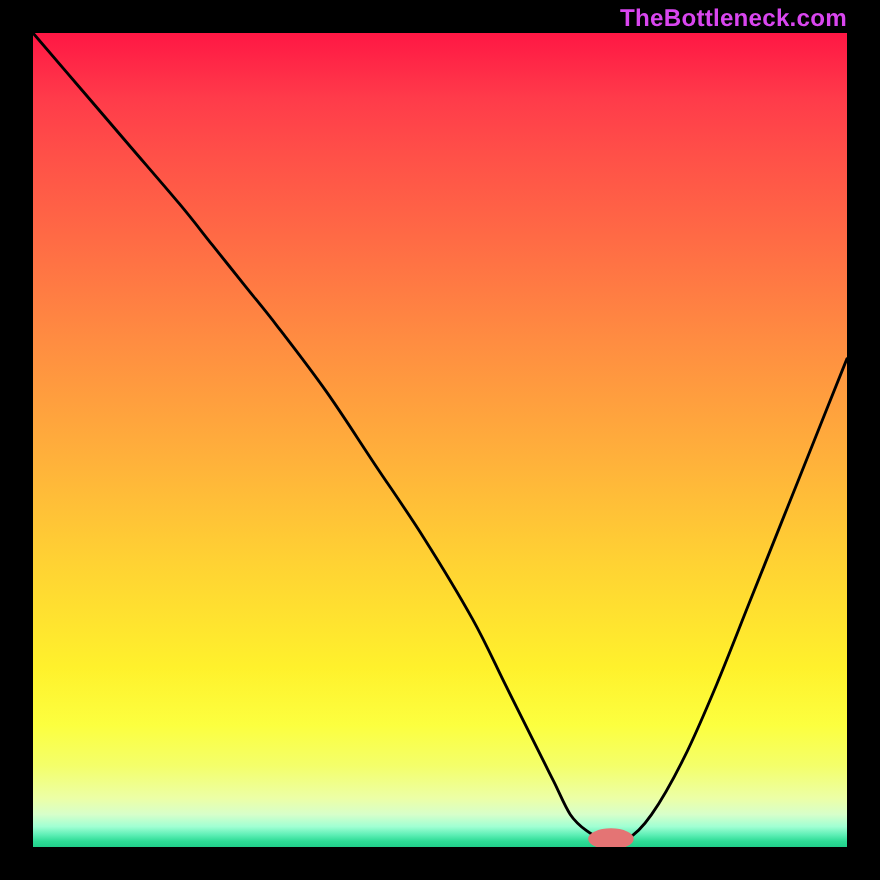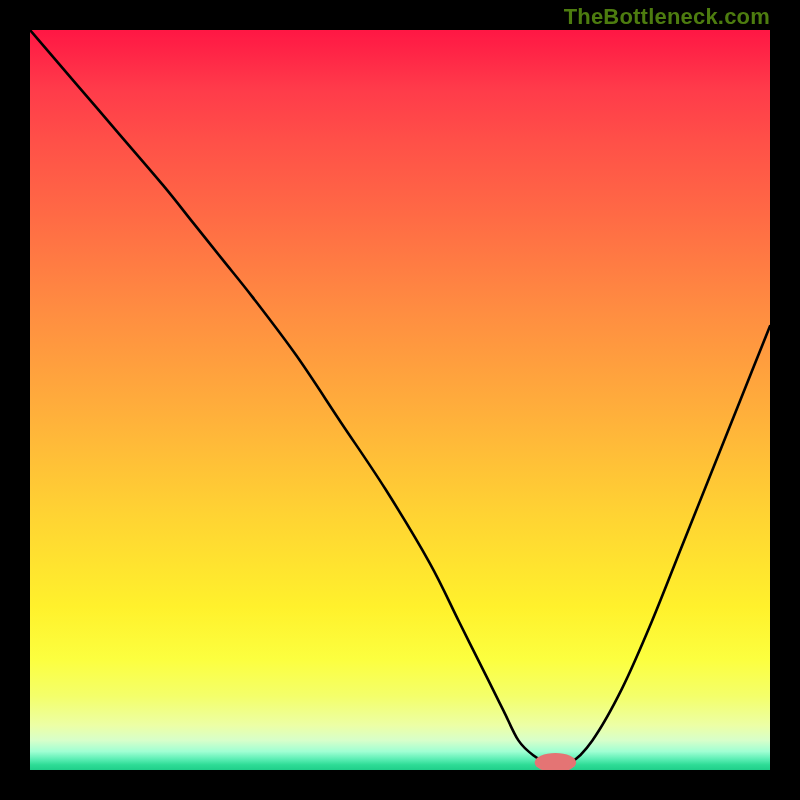--- a/index.html
+++ b/index.html
@@ -57,21 +57,21 @@
     position: absolute;
     top: 0;
     left: 0;
     width: 100%;
     height: 100%;
   }
   .watermark {
     position: absolute;
     top: 4px;
     right: 30px;
-    color: #4d7c0f;
+    color: #d946ef;
     font-size: 22px;
     font-weight: 600;
     letter-spacing: 0.2px;
   }
 </style>
 </head>
 <body>
 
 <div class="frame">
 

